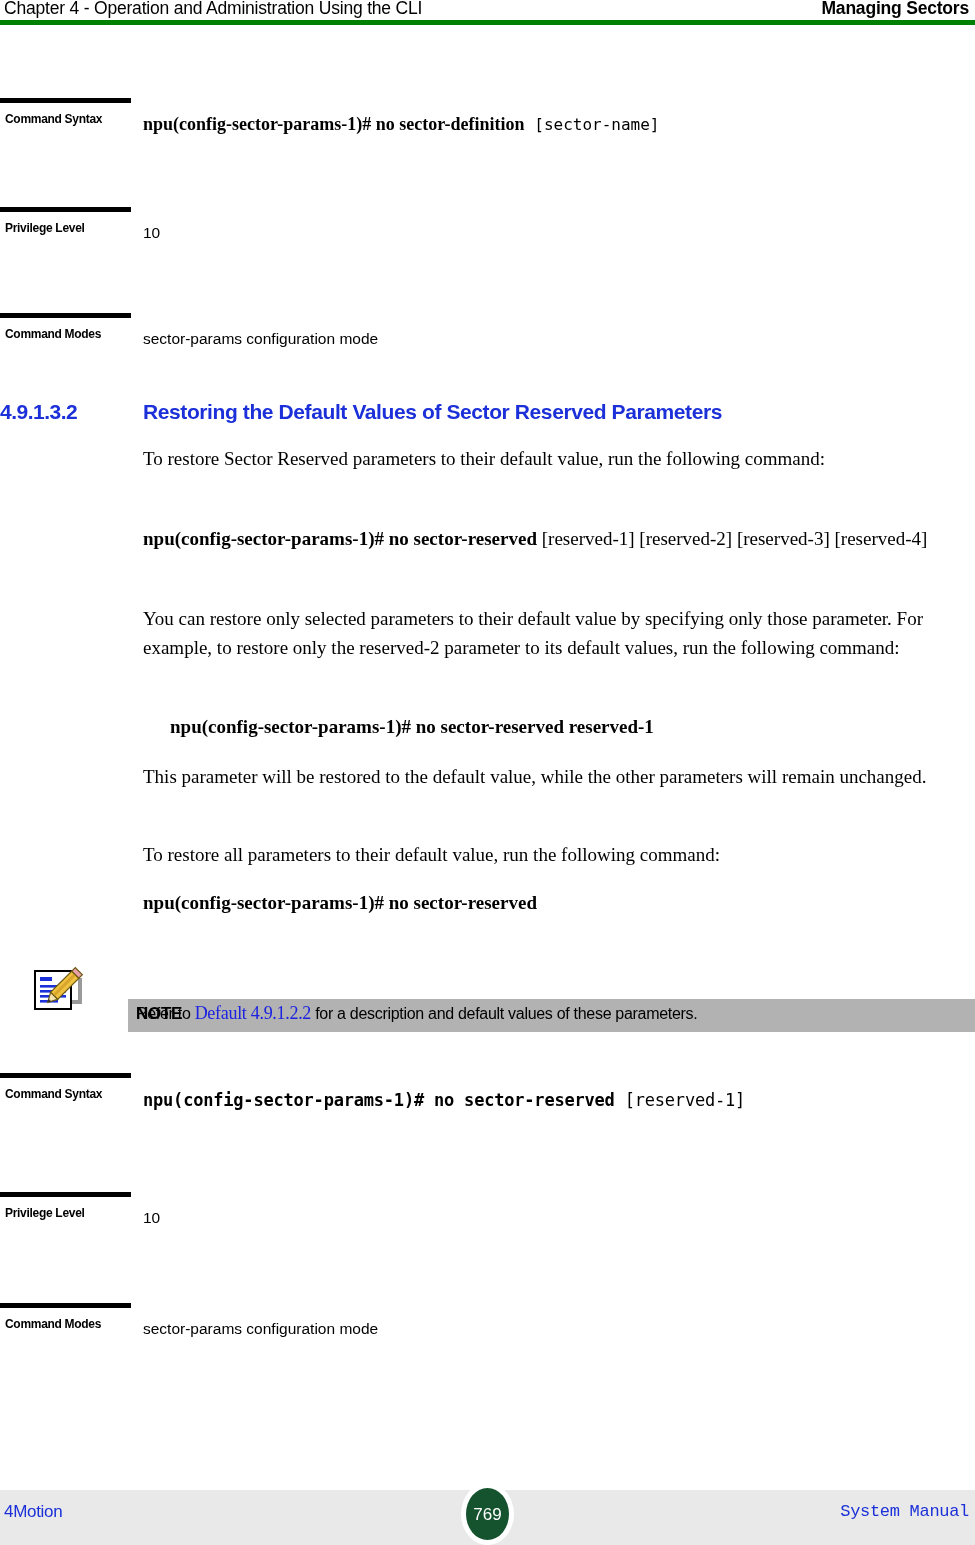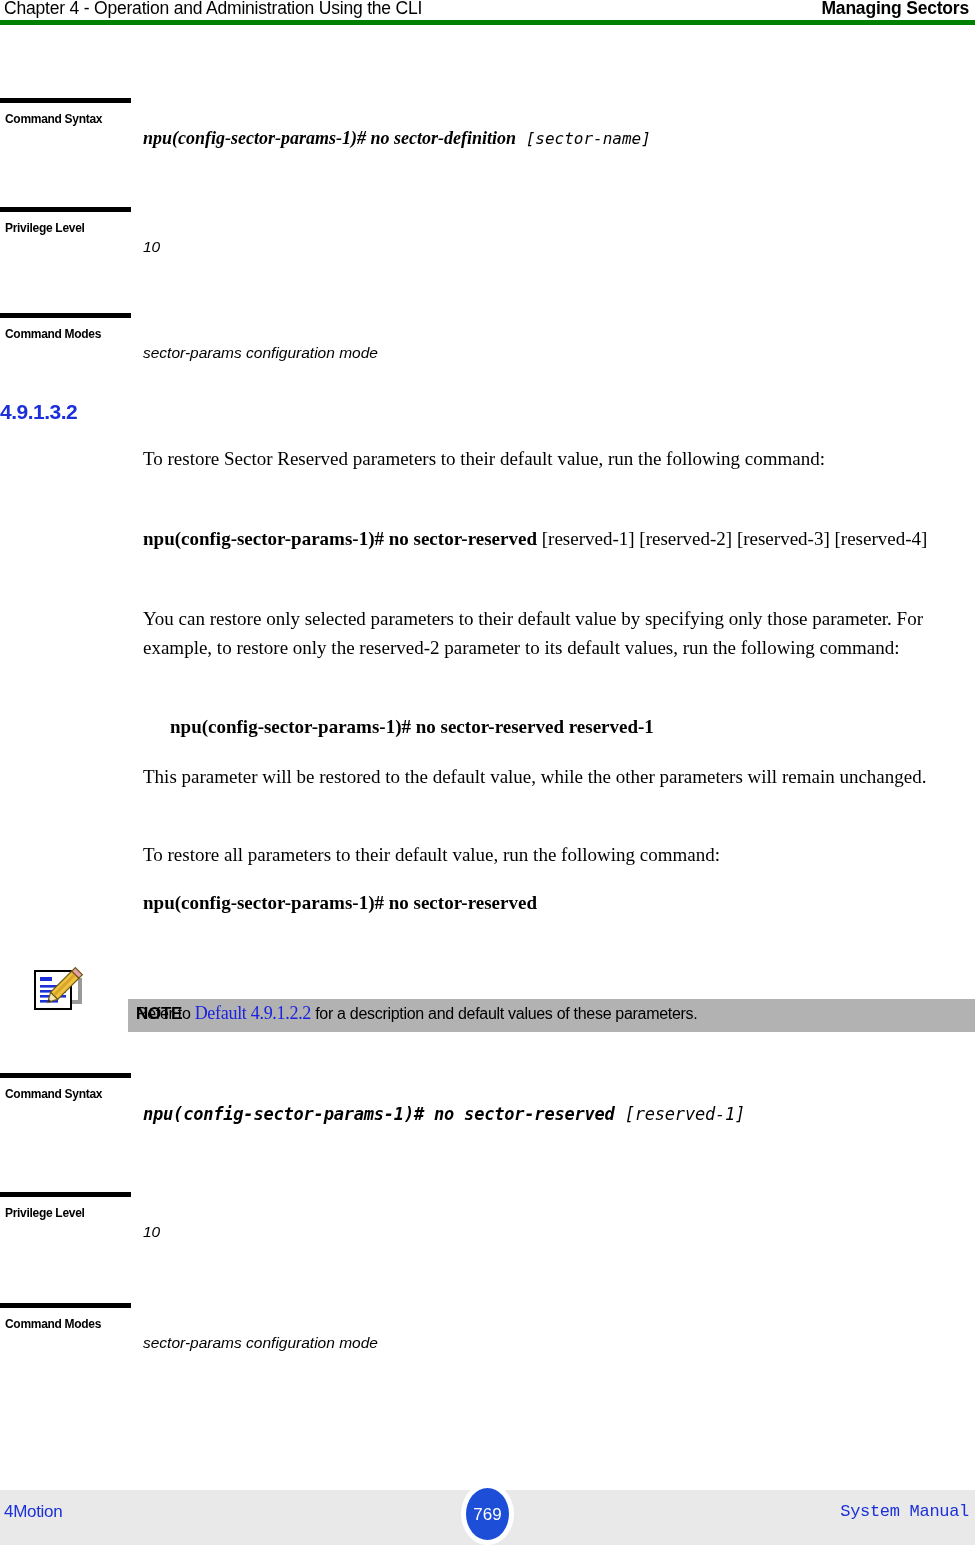--- a/index.html
+++ b/index.html
@@ -84,27 +84,26 @@
     font-family: "Liberation Sans", sans-serif;
     font-size: 12px;
     font-weight: bold;
     line-height: 23px;
     letter-spacing: -0.3px;
     color: #000;
   }
   .cmd-value {
     position: absolute;
     left: 143px;
-    top: 28px;
+    top: 14px;
     width: 820px;
     font-family: "Liberation Sans", sans-serif;
     font-size: 15.5px;
     line-height: 23px;
     color: #000;
-    font-style: italic;
   }
   .cmd-value.serif-cmd {
     font-family: "Liberation Serif", serif;
     font-size: 18px;
     line-height: 25px;
   }
   .cmd-value.mono-cmd {
     font-family: "DejaVu Sans Mono", monospace;
     font-size: 17px;
     line-height: 26px;
@@ -247,21 +246,21 @@
     letter-spacing: -0.3px;
     color: #1b30d8;
   }
   #page-number-badge {
     position: absolute;
     left: 461px;
     top: -7px;
     width: 53px;
     height: 62px;
     border-radius: 50%;
-    background: #1d4ed8;
+    background: #14532d;
     border: 5px solid #ffffff;
     box-sizing: border-box;
   }
   #page-number-badge .pnum {
     position: absolute;
     left: 0;
     right: 0;
     top: 17px;
     text-align: center;
     font-family: "Liberation Sans", sans-serif;
@@ -293,20 +292,21 @@
   </div>
 
   <div class="cmd-block" style="top:313px;">
     <div class="cmd-rule"></div>
     <div class="cmd-label">Command Modes</div>
     <div class="cmd-value">sector-params configuration mode</div>
   </div>
 
   <div id="section-heading">
     <span class="sec-num">4.9.1.3.2</span>
+    <span class="sec-title">Restoring the Default Values of Sector Reserved Parameters</span>
   </div>
 
   <div class="body-col para" style="top:444px;">To restore Sector Reserved parameters to their default value, run the following command:</div>
 
   <div class="body-col para cmd-line" style="top:524px;"><span>npu(config-sector-params-1)# no sector-reserved</span><span class="arg"> [reserved-1] [reserved-2] [reserved-3] [reserved-4]</span></div>
 
   <div class="body-col para" style="top:604px;">You can restore only selected parameters to their default value by specifying only those parameter. For example, to restore only the reserved-2 parameter to its default values, run the following command:</div>
 
   <div class="body-col para cmd-line" style="top:712px;margin-left:27px;">npu(config-sector-params-1)# no sector-reserved reserved-1</div>
 

